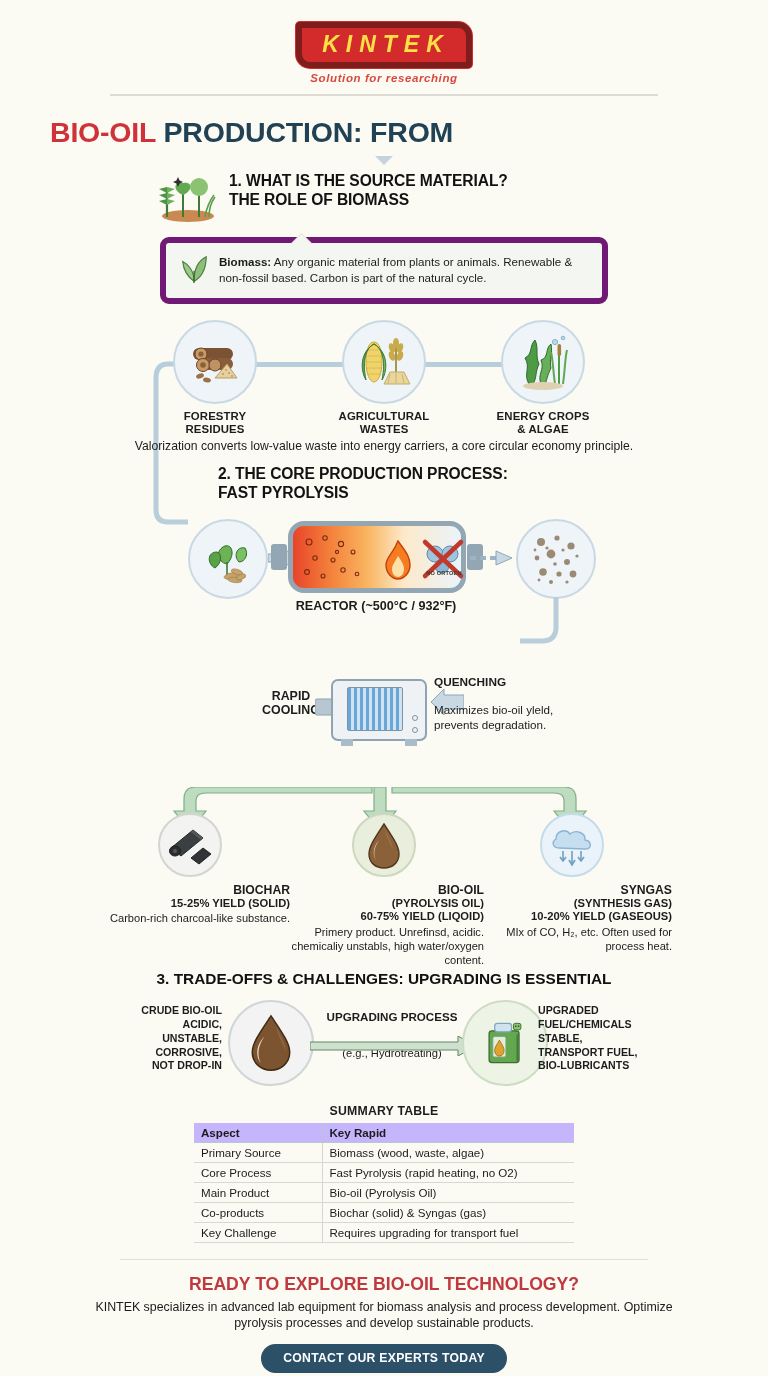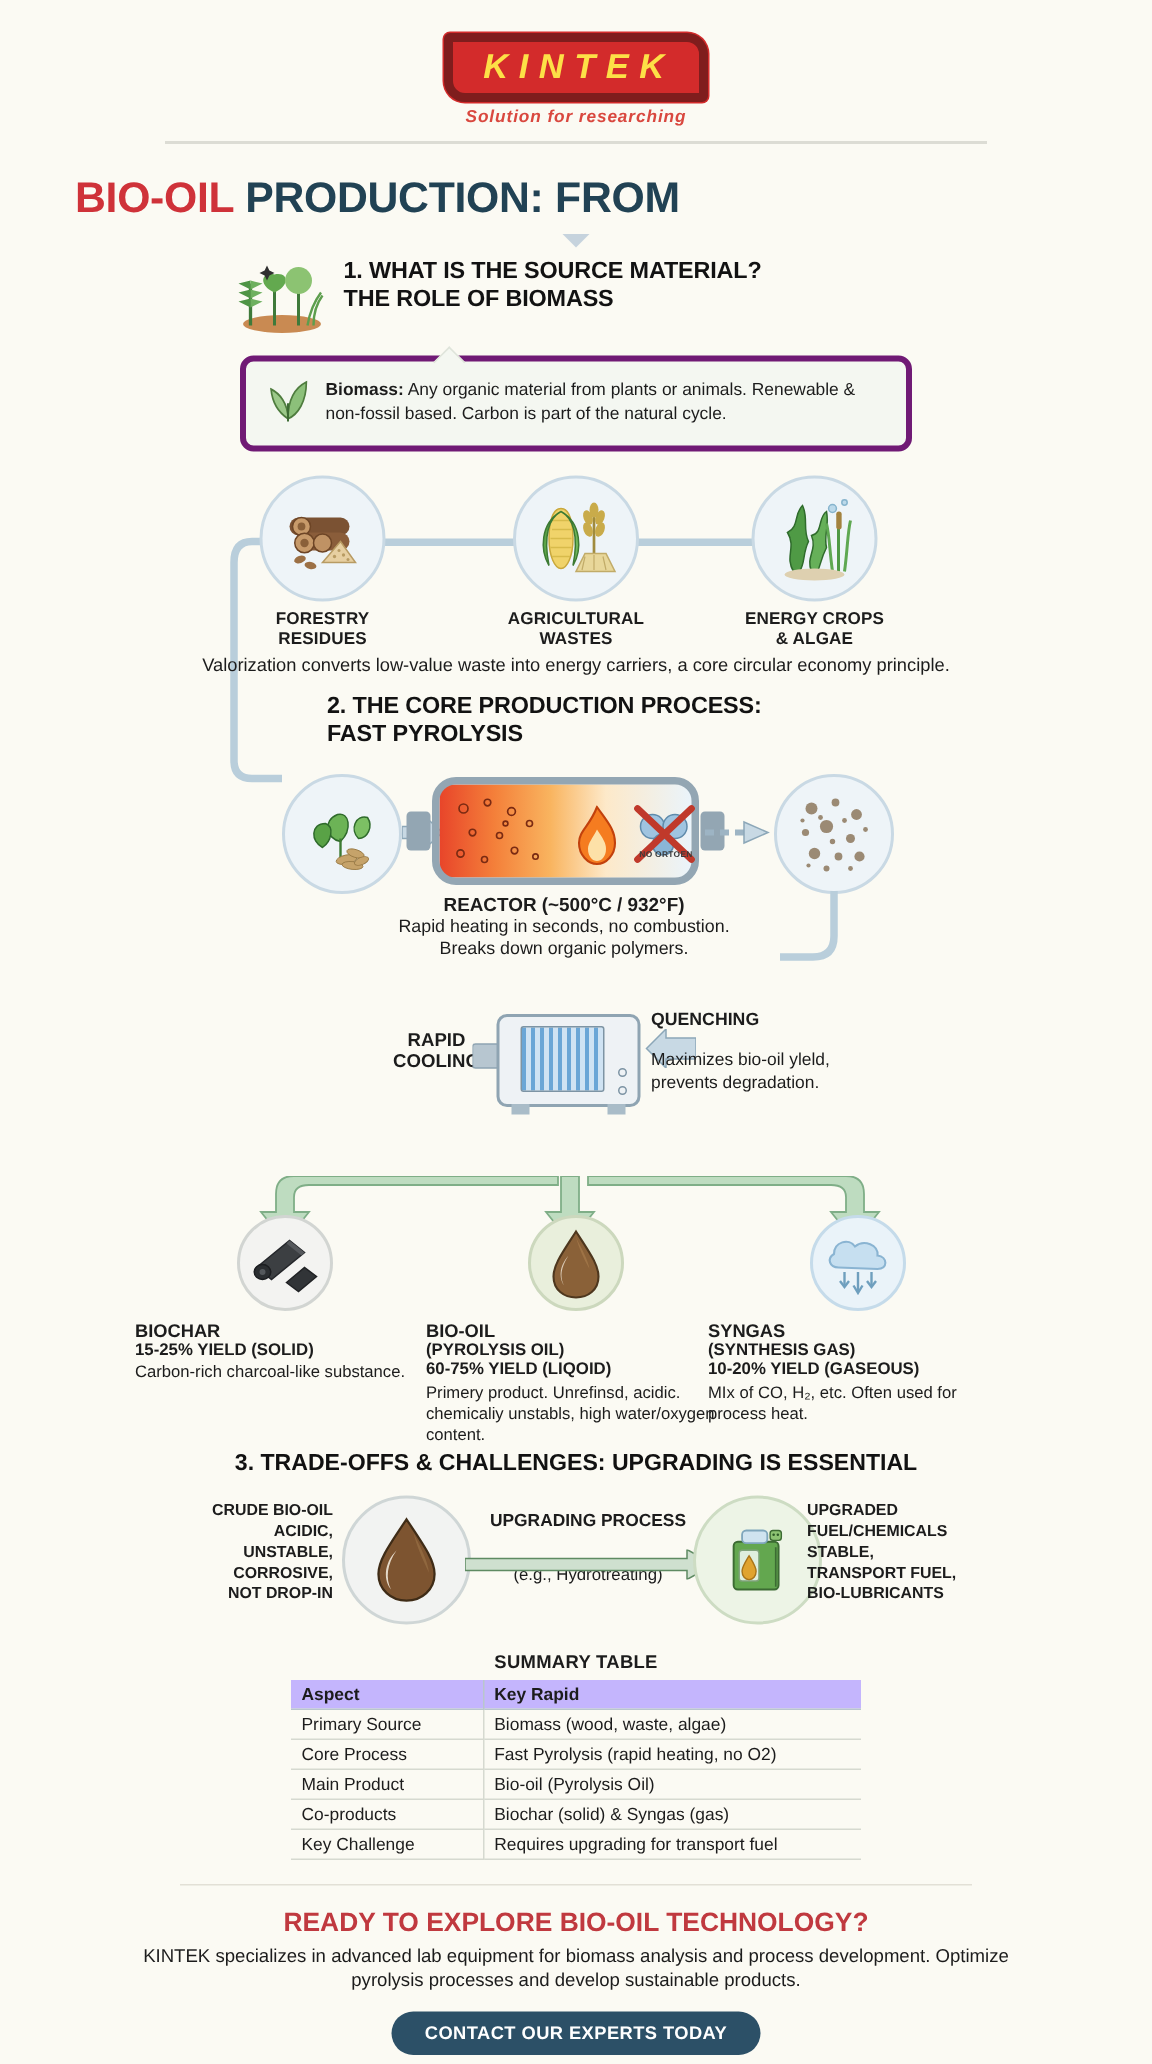--- a/index.html
+++ b/index.html
@@ -66,21 +66,21 @@
     font-size: 15.6px; font-weight: 700; line-height: 1.25; color:#121212;
     letter-spacing: -0.1px;
   }
   .sec-icon { width: 62px; height: 52px; flex: 0 0 62px; }
 
   
   .callout {
     position: relative;
     margin: 14px 160px 0 160px;
     background: #f4f7f1;
-    border: 4px solid #701a75;
+    border: 6px solid #701a75;
     border-radius: 9px;
     padding: 9px 12px 10px 12px;
     display: flex; align-items: center; gap: 9px;
   }
   .callout:before{
     content:""; position:absolute; top:-7px; left: 128px;
     width:14px; height:14px; background:#f4f7f1;
     border-left:1px solid #dfe4da; border-top:1px solid #dfe4da;
     transform: rotate(45deg);
   }
@@ -164,21 +164,21 @@
     font-size:12.4px; font-weight:700; line-height:1.2;
   }
   .quench {
     position:absolute; left:434px; top:4px; width:170px;
   }
   .quench .qt { font-size:11.8px; font-weight:700; }
   .quench .qd { font-size:11.6px; line-height:1.3; margin-top:13px; }
 
   
   .products { position:relative; height:175px; margin-top:6px; }
-  .prod { position:absolute; width:200px; text-align:left; top:26px; }
+  .prod { position:absolute; width:200px; text-align:right; top:26px; }
   .prod .circle { width:64px; height:64px; }
   .prod .pname { font-size:12.2px; font-weight:700; margin-top:6px; }
   .prod .psub { font-size:11.2px; font-weight:700; line-height:1.22; }
   .prod .pdesc { font-size:11.1px; line-height:1.26; margin-top:2px; }
 
   
   .sec3-head {
     text-align:center; font-size:15.4px; font-weight:700; margin-top:8px;
     color:#111;
   }
@@ -452,22 +452,20 @@
       </g>
     </svg>
   </div>
 
   <svg style="position:absolute; left:520px; top:86px;" width="80" height="50">
     <path d="M36 0 V30 Q36 44 22 44 H0" stroke="#b9cedb" stroke-width="5" fill="none"></path>
   </svg>
 
   <div class="reactor-cap">
     <div class="t1">REACTOR (~500°C / 932°F)</div>
-    <div class="t2" style="white-space:pre-line">Rapid heating in seconds, no combustion.
-Breaks down organic polymers.</div>
   </div>
 </div>
 
 <div class="cooling">
   <div class="rapid-cooling" style="white-space:pre-line">RAPID
 COOLING</div>
   <svg style="position:absolute; left:315px; top:22px;" width="20" height="30">
     <rect x="0" y="6" width="18" height="16" rx="2" fill="#b7c6d0" stroke="#8fa4b2"></rect>
   </svg>
   <div class="chiller">

